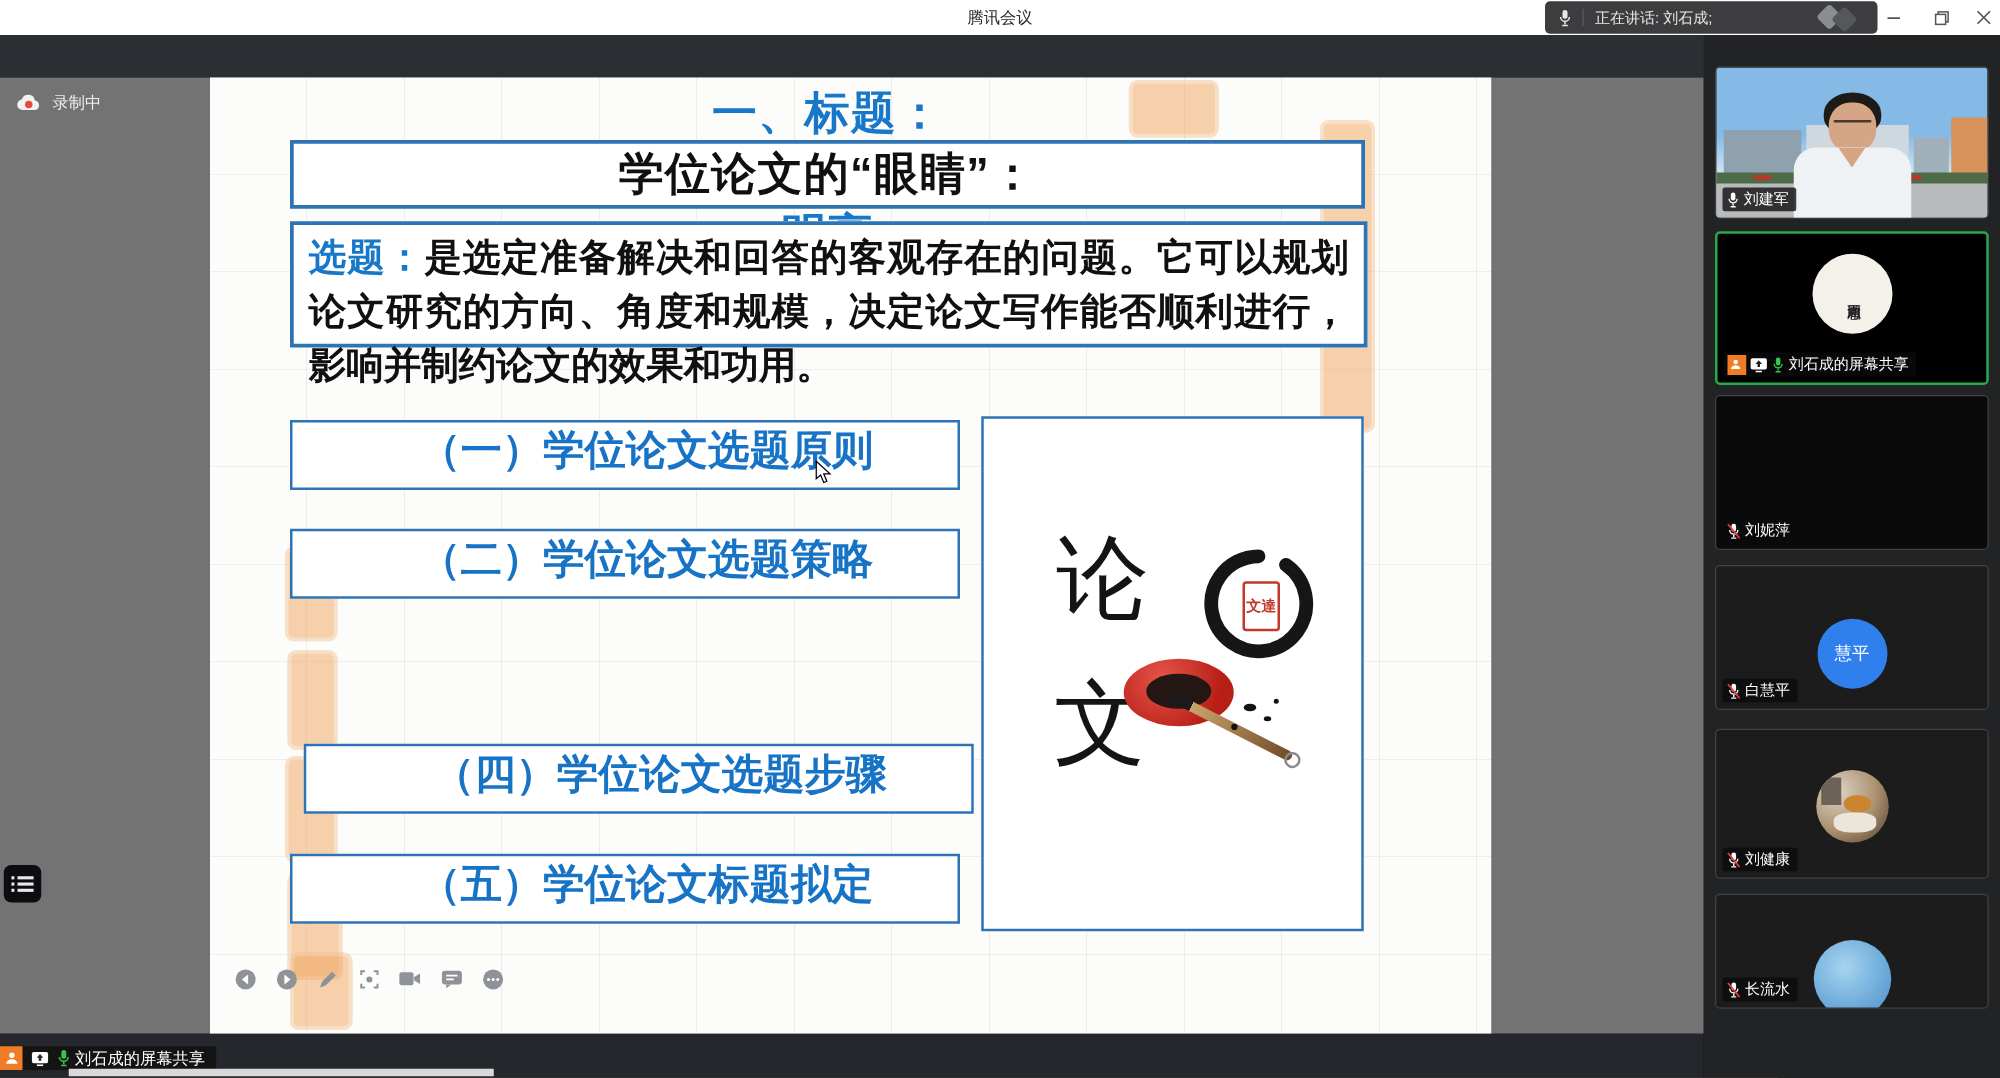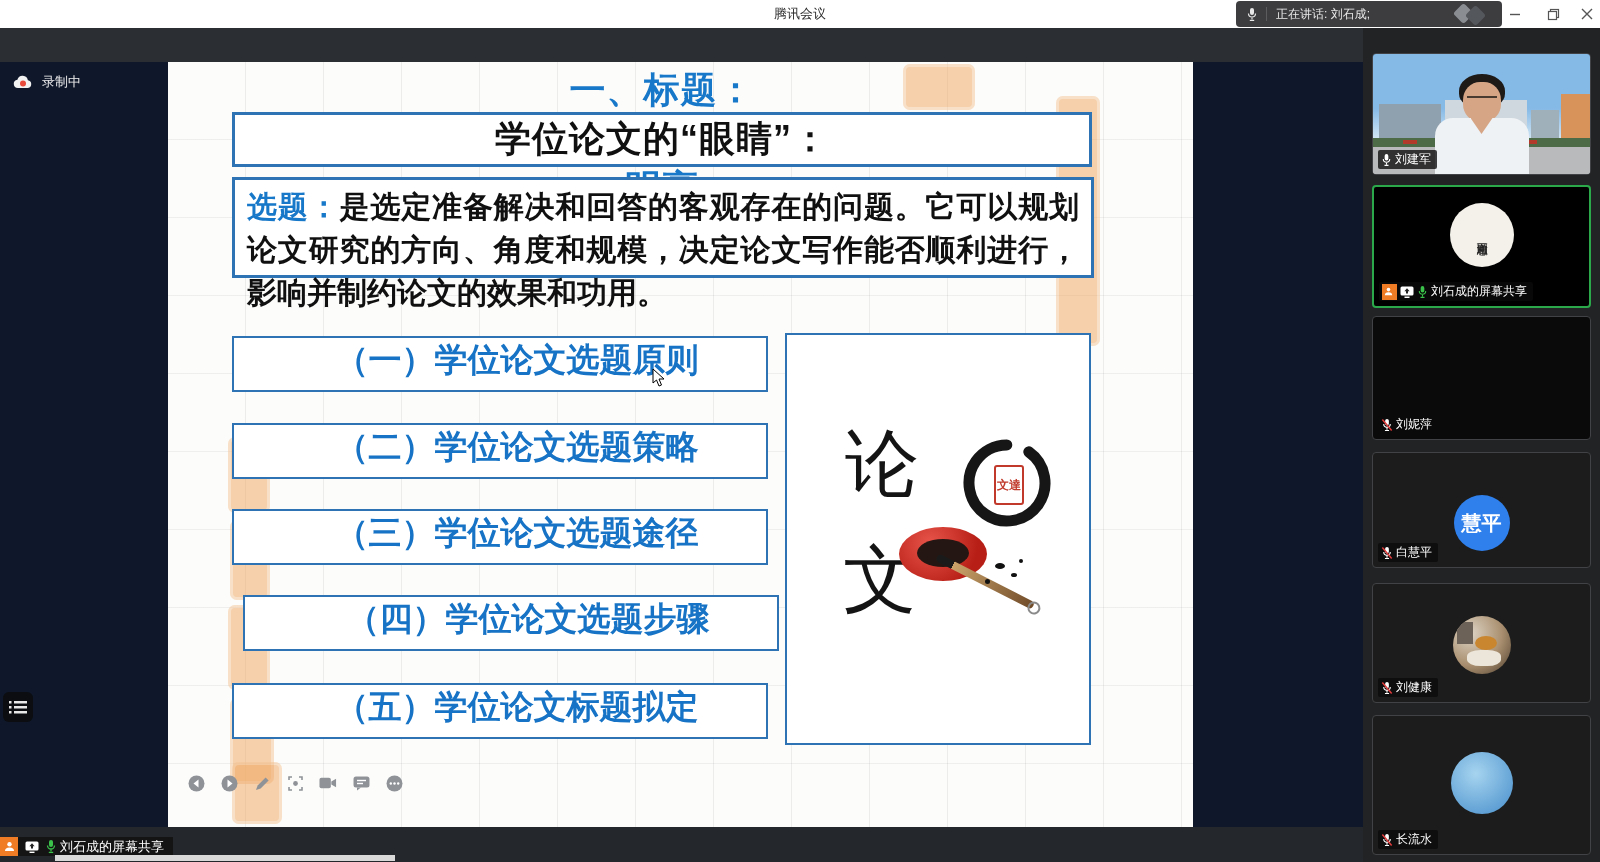--- a/index.html
+++ b/index.html
@@ -18,21 +18,21 @@
   .pill-logo i{position:absolute;width:15px;height:15px;border-radius:3px;transform:rotate(45deg);display:block;}
   .pill-logo i.l1{left:6px;top:2px;background:#8a8d92;}
   .pill-logo i.l2{left:18px;top:4px;background:#54575c;}
   .winbtn{position:absolute;top:0;width:30px;height:28px;display:flex;align-items:center;justify-content:center;color:#555;}
   .winbtn svg{display:block;}
 
   
   .topstrip{position:absolute;left:0;top:28px;width:1600px;height:34px;background:#2b2e33;}
 
   
-  .stage{position:absolute;left:0;top:62px;width:1363px;height:765px;background:#0f172a;}
+  .stage{position:absolute;left:0;top:62px;width:1363px;height:765px;background:#737373;}
   .recording{position:absolute;left:13px;top:11px;display:flex;align-items:center;color:#ededed;font-size:13px;}
   .recording svg{margin-right:9px;}
   .list-fab{position:absolute;left:3px;top:630px;width:30px;height:30px;background:#0b0d10;border-radius:6px;
             display:flex;align-items:center;justify-content:center;}
 
   
   .slide{position:absolute;left:168px;top:0px;width:1025px;height:765px;background:#fcfcfb;overflow:hidden;
          background-image:repeating-linear-gradient(to right,transparent 0 77px,rgba(120,120,120,.12) 77px 78px),
                           repeating-linear-gradient(to bottom,transparent 0 77px,rgba(120,120,120,.10) 77px 78px);}
   .stamp{position:absolute;background:#f0a55c;opacity:.5;border-radius:7px;
@@ -75,21 +75,21 @@
 
   
   .sidebar{position:absolute;left:1363px;top:28px;width:237px;height:834px;background:#222325;}
   .tile{position:absolute;left:9px;width:219px;background:#161616;border:1px solid #414245;border-radius:4px;
         box-sizing:border-box;overflow:hidden;}
   .tile.active{border:2px solid #2aa84a;}
   .name-chip{position:absolute;left:5px;bottom:5px;display:flex;align-items:center;background:rgba(10,10,10,.78);
              color:#fff;font-size:12px;padding:1px 6px 1px 3px;border-radius:2px;white-space:nowrap;}
   .name-chip svg{margin-right:3px;}
   .avatar-blue{position:absolute;left:50%;top:42px;transform:translateX(-50%);width:56px;height:56px;border-radius:50%;
-               display:flex;align-items:center;justify-content:center;color:#fff;font-size:20px;font-weight:bold;}
+               display:flex;align-items:center;justify-content:center;color:#fff;font-size:14px;}
   .avatar-sky{position:absolute;left:50%;top:36px;transform:translateX(-50%);width:62px;height:62px;border-radius:50%;
               background:radial-gradient(circle at 40% 35%,#a6d4ef,#5e9fd4 75%);}
   .avatar-photo{position:absolute;left:50%;top:32px;transform:translateX(-50%);width:58px;height:58px;border-radius:50%;
                 background:radial-gradient(circle at 30% 30%,#ddd3c4,#a98f6f 55%,#5f4d3a 90%);overflow:hidden;}
   .avatar-photo i{position:absolute;display:block;}
   .avatar-calli{position:absolute;left:50%;top:16px;transform:translateX(-50%);width:64px;height:64px;border-radius:50%;
                 background:#f4f1ea;color:#222;display:flex;align-items:center;justify-content:center;}
   .avatar-calli span{writing-mode:vertical-rl;font-family:"Liberation Serif","DejaVu Serif",serif;font-size:11px;line-height:1.05;}
   
   .scene{position:absolute;inset:0;background:linear-gradient(#85b9e6 0 45%,#cfe4f3 70%,#cdd3d8);}
@@ -177,23 +177,20 @@
 
       <div class="box intro">
         <span class="lead">选题：</span><span>是选定准备解决和回答的客观存在的问题。它可以规划论文研究的方向、角度和规模，决定论文写作能否顺利进行，影响并制约论文的效果和功用。</span>
       </div>
 
       <div class="box item-box" style="top:274px;">
           <span>（一）学位论文选题原则</span>
         </div>
       <div class="box item-box" style="top:361px;">
           <span>（二）学位论文选题策略</span>
-        </div>
-      <div class="box item-box" style="top:447px;">
-          <span>（三）学位论文选题途径</span>
         </div>
       <div class="box item-box" style="top:533px;margin-left:11px;">
           <span>（四）学位论文选题步骤</span>
         </div>
       <div class="box item-box" style="top:621px;">
           <span>（五）学位论文标题拟定</span>
         </div>
 
       <div class="box img-box">
         <span class="calli" style="left:58px;top:92px;">论</span>
@@ -403,21 +400,21 @@
             <rect x="4" y="1" width="4" height="7" rx="2" fill="#fff"></rect>
             <path d="M2.5 6.5a3.5 3.5 0 0 0 7 0" stroke="#fff" fill="none" stroke-width="1.2"></path>
             <line x1="6" y1="10.6" x2="6" y2="12.6" stroke="#fff" stroke-width="1.2"></line>
             <line x1="3.8" y1="13.4" x2="8.2" y2="13.4" stroke="#fff" stroke-width="1.2"></line>
             <line x1="1" y1="1.5" x2="11" y2="13.5" stroke="#e03c3c" stroke-width="1.6"></line>
           </svg>
         <span>刘健康</span>
       </span>
     </div>
 
-    <div class="tile" style="top:687px;height:140px;background:#1c1c1c;">
+    <div class="tile" style="top:687px;height:92px;background:#1c1c1c;">
       <div class="avatar-sky"></div>
       <span class="name-chip">
         <svg width="12" height="14" viewBox="0 0 12 15">
             <rect x="4" y="1" width="4" height="7" rx="2" fill="#fff"></rect>
             <path d="M2.5 6.5a3.5 3.5 0 0 0 7 0" stroke="#fff" fill="none" stroke-width="1.2"></path>
             <line x1="6" y1="10.6" x2="6" y2="12.6" stroke="#fff" stroke-width="1.2"></line>
             <line x1="3.8" y1="13.4" x2="8.2" y2="13.4" stroke="#fff" stroke-width="1.2"></line>
             <line x1="1" y1="1.5" x2="11" y2="13.5" stroke="#e03c3c" stroke-width="1.6"></line>
           </svg>
         <span>长流水</span>

